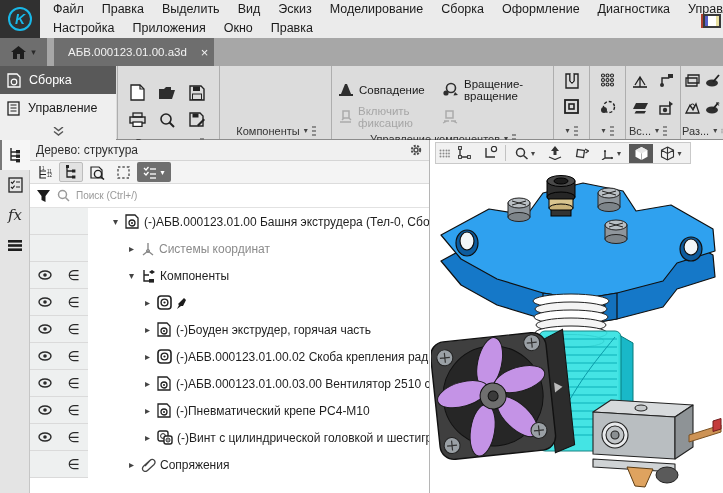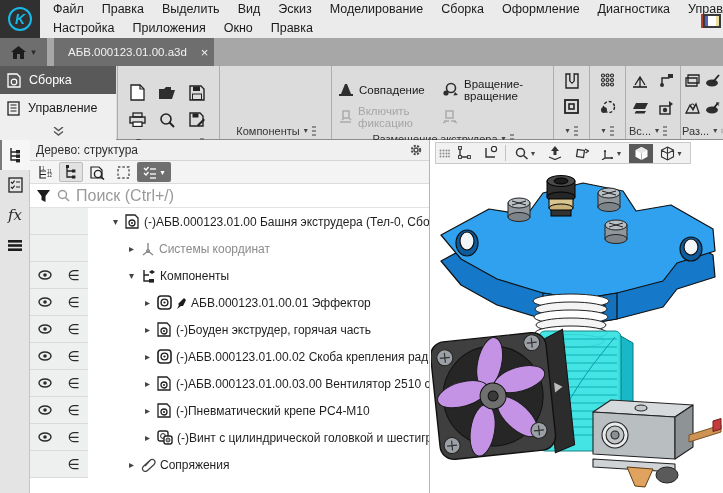--- a/index.html
+++ b/index.html
@@ -50,21 +50,21 @@
 
   
   #treepanel { position:absolute; left:30px; top:0; width:400px; height:353px; background:#fff; border-right:1px solid #b5b5b5; }
   #tree-header { position:absolute; left:0; top:0; width:100%; height:21px; background:#f0f0f0; border-bottom:1px solid #d5d5d5; display:flex; align-items:center; padding:0 6px; font-size:12px; color:#2e2e2e; }
   #tree-header .sp { flex:1; }
   #tree-toolbar { position:absolute; left:0; top:21px; width:100%; height:23px; background:#f4f4f4; border-bottom:1px solid #dcdcdc; display:flex; align-items:center; gap:2px; padding-left:3px; }
   .ttb { width:24px; height:20px; display:flex; align-items:center; justify-content:center; border-radius:2px; }
   .ttb.pressed { background:#e2e2e2; border:1px solid #bdbdbd; }
   .ttb.dark { background:#6f6f6f; width:34px; color:#fff; gap:3px; }
   #searchrow { position:absolute; left:0; top:44px; width:100%; height:24px; background:#fff; border-bottom:1px solid #e2e2e2; display:flex; align-items:center; gap:6px; padding-left:6px; }
-  #searchrow input { border:none; outline:none; flex:1; font-size:16px; font-family:inherit; color:#4c1d95; background:transparent; }
+  #searchrow input { border:none; outline:none; flex:1; font-size:10px; font-family:inherit; color:#4c1d95; background:transparent; }
   #searchrow input::placeholder { color:#9a9a9a; }
 
   #treerows { position:absolute; left:0; top:68px; width:100%; bottom:0; background:#fff; }
   .trow { position:absolute; left:0; width:100%; height:27px; }
   .gutter { position:absolute; left:0; top:0; width:58px; height:27px; background:#eef0f0; border-bottom:1px solid #dadada; display:flex; align-items:center; }
   .gutter .cell { width:29px; display:flex; align-items:center; justify-content:center; }
   .member { font-size:14px; color:#2a2a2a; font-family:"DejaVu Sans",sans-serif; }
   .tcontent { position:absolute; left:58px; right:0; top:0; height:27px; display:flex; align-items:center; gap:4px; overflow:hidden; white-space:nowrap; }
   .arrow { width:11px; font-size:10px; color:#444; text-align:center; flex:0 0 auto; }
   .tlabel { font-size:12px; color:#1f1f1f; }
@@ -254,21 +254,21 @@
           <span style="width:64px;">Включить фиксацию</span>
         </div>
         <div class="ribbtn disabled">
           <svg width="16" height="15" viewBox="0 0 16 15">
               <rect x="4" y="2" width="7" height="7" fill="none" stroke="#ababab" stroke-width="1.5"></rect>
               <path d="M2 12 H7 M9 12 H14 M1 14 L5 12 M15 14 L11 12" stroke="#ababab" stroke-width="1.3"></path>
             </svg>
         </div>
       </div>
       <div class="panel-label" style="left:0;width:218px;">
-        <span>Размещение экструдера</span>
+        <span>Управление компонентов</span>
           <span class="dd">▾</span>
         <svg width="4" height="10" viewBox="0 0 4 10">
             <circle cx="1" cy="1" r="0.9" fill="#666"></circle>
             <circle cx="3" cy="1" r="0.9" fill="#666"></circle>
             <circle cx="1" cy="5" r="0.9" fill="#666"></circle>
             <circle cx="3" cy="5" r="0.9" fill="#666"></circle>
             <circle cx="1" cy="9" r="0.9" fill="#666"></circle>
             <circle cx="3" cy="9" r="0.9" fill="#666"></circle>
           </svg>
       </div>
@@ -587,21 +587,20 @@
           <div class="tcontent" style="padding-left:54px;">
             <span class="arrow">▸</span>
             <svg class="ticon" width="15" height="15" viewBox="0 0 15 15">
                 <rect x="1" y="1" width="13" height="13" rx="3" fill="#fff" stroke="#222" stroke-width="1.6"></rect>
                 <circle cx="7.5" cy="7.5" r="3.4" fill="none" stroke="#222" stroke-width="1.4"></circle>
                 <circle cx="7.5" cy="7.5" r="1.1" fill="#222"></circle>
               </svg>
             <svg class="ticon" width="11" height="13" viewBox="0 0 11 13">
                 <path d="M2 8 L8 2 L10 4 L7 10 L5 10 L1 13 L3 9 Z" fill="#1c1c1c"></path>
               </svg>
-            <span class="tlabel">АБВ.000123.01.00.01 Эффектор</span>
           </div>
         </div>
 
         <div class="trow" style="top:108px;">
           <div class="gutter">
             <div class="cell">
                 <svg width="14" height="10" viewBox="0 0 14 10">
                   <ellipse cx="7" cy="5" rx="6" ry="4" fill="none" stroke="#2a2a2a" stroke-width="1.4"></ellipse>
                   <circle cx="7" cy="5" r="1.8" fill="#2a2a2a"></circle>
                 </svg>

